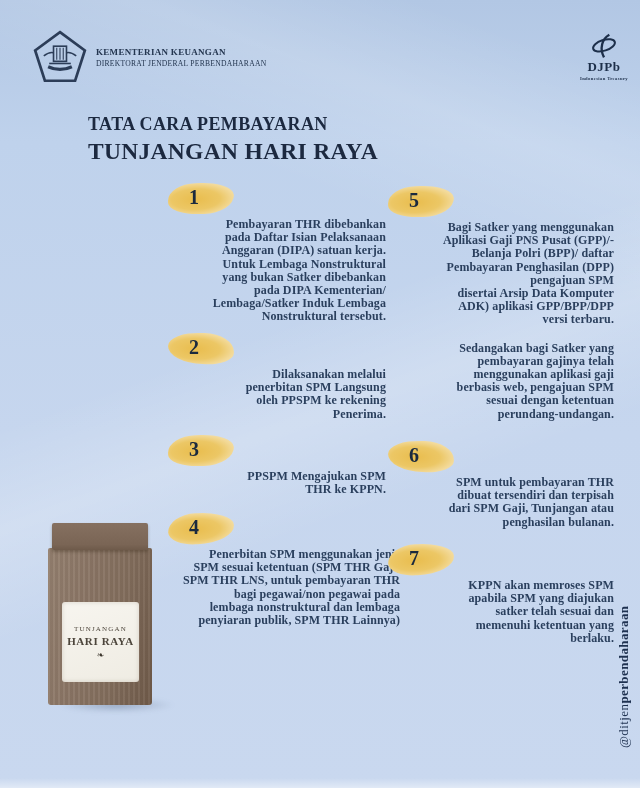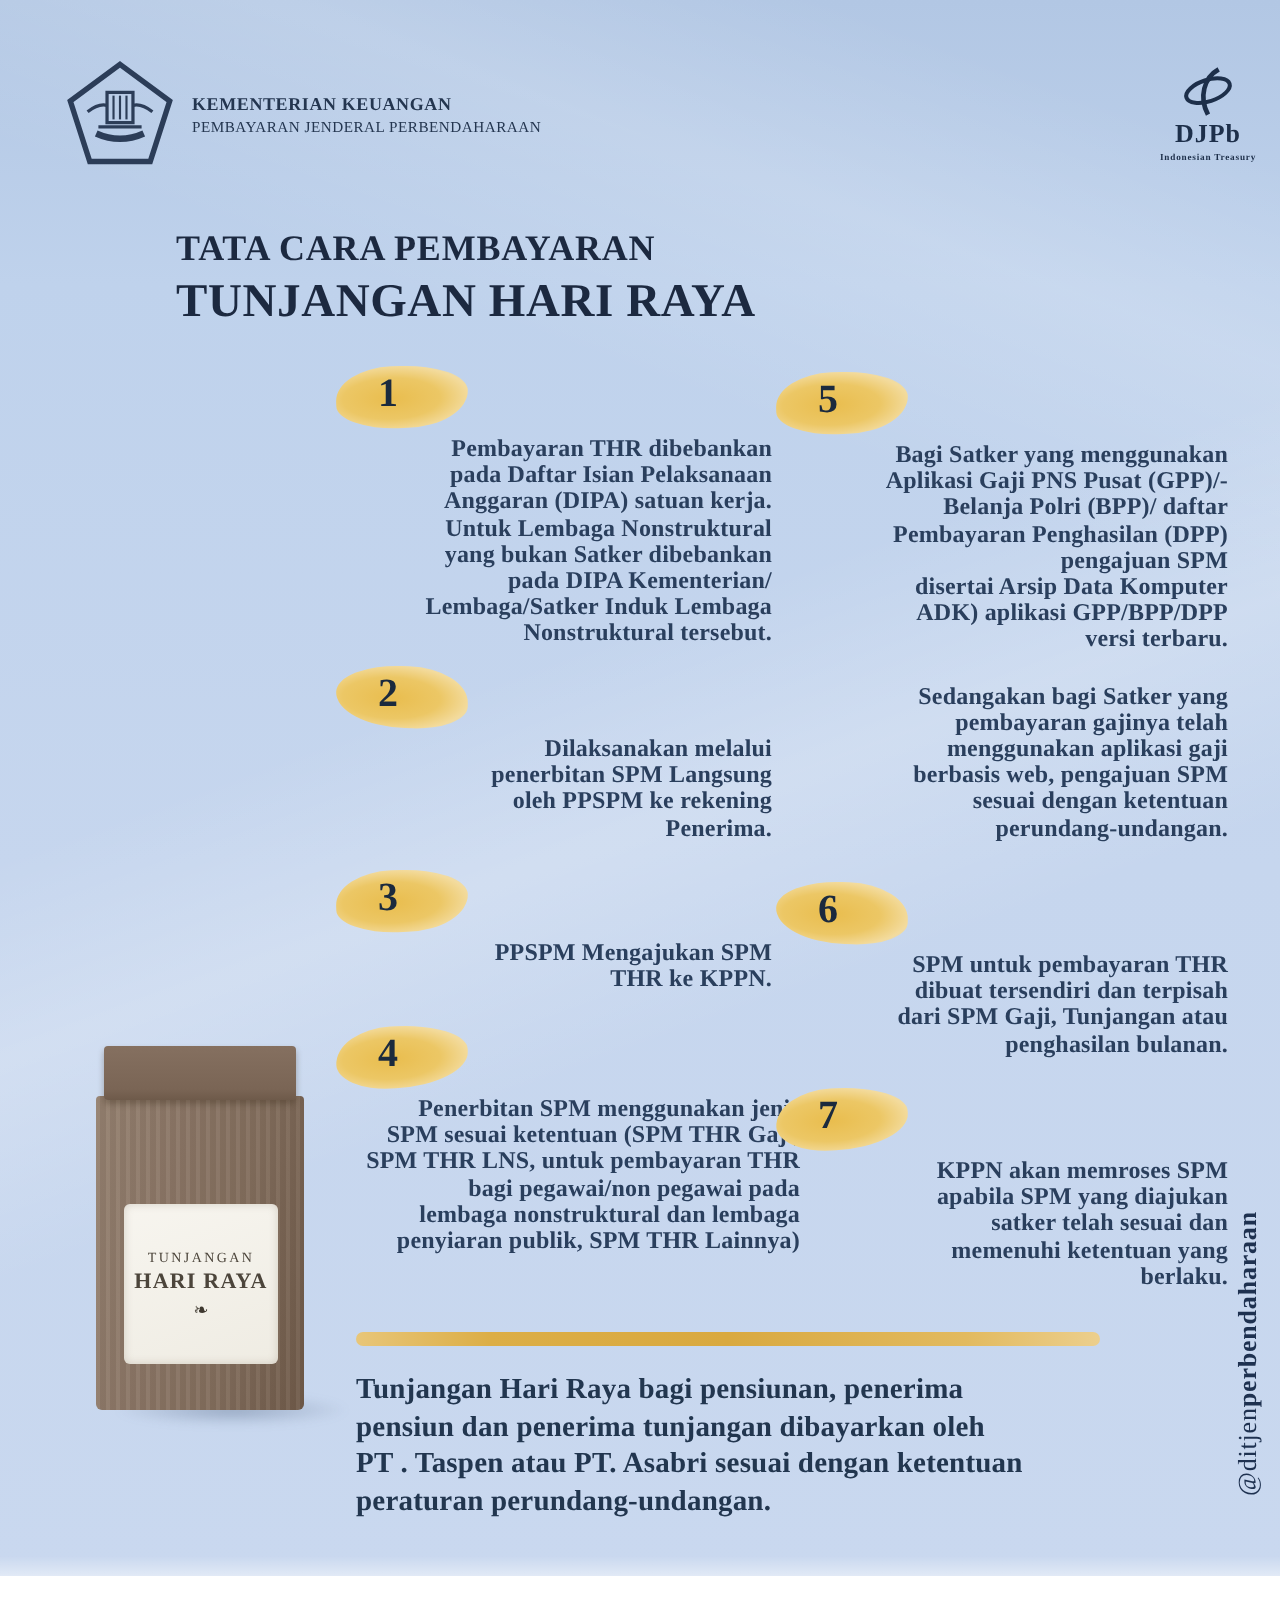--- a/index.html
+++ b/index.html
@@ -104,21 +104,21 @@
       <line x1="44" y1="33" x2="44" y2="55" stroke="#2c3d58" stroke-width="2"></line>
       <line x1="50" y1="33" x2="50" y2="55" stroke="#2c3d58" stroke-width="2"></line>
       <line x1="56" y1="33" x2="56" y2="55" stroke="#2c3d58" stroke-width="2"></line>
       <path d="M20,48 Q30,40 38,42" fill="none" stroke="#2c3d58" stroke-width="3"></path>
       <path d="M80,48 Q70,40 62,42" fill="none" stroke="#2c3d58" stroke-width="3"></path>
       <line x1="30" y1="62" x2="70" y2="62" stroke="#2c3d58" stroke-width="3"></line>
       <path d="M28,68 Q50,78 72,68" fill="none" stroke="#2c3d58" stroke-width="6"></path>
     </svg>
     <div class="brand-text">
       <div class="brand-l1">KEMENTERIAN KEUANGAN</div>
-      <div class="brand-l2">PEMBAYARAN JENDERAL PERBENDAHARAAN</div>
+      <div class="brand-l2">DIREKTORAT JENDERAL PERBENDAHARAAN</div>
     </div>
   </div>
 
   <div class="brand-right">
     <svg viewBox="0 0 60 40">
       <ellipse cx="30" cy="19" rx="17" ry="8" fill="none" stroke="#1d2f4a" stroke-width="3" transform="rotate(-18 30 19)"></ellipse>
       <path d="M38,3 C27,9 23,24 30,37" stroke="#1d2f4a" stroke-width="3.5" fill="none"></path>
     </svg>
     <div class="djpb-name">DJPb</div>
     <div class="djpb-sub">Indonesian Treasury</div>
@@ -225,24 +225,17 @@
     <div class="bag-shadow"></div>
     <div class="bag-body"></div>
     <div class="bag-flap"></div>
     <div class="bag-label">
       <div class="label-l1">TUNJANGAN</div>
       <div class="label-l2">HARI RAYA</div>
       <div class="label-orn">❧</div>
     </div>
   </div>
 
-  <div class="footer">
-    <div class="footer-line"></div>
-    <p class="footer-note">Tunjangan Hari Raya bagi pensiunan, penerima
-pensiun dan penerima tunjangan dibayarkan oleh
-PT . Taspen atau PT. Asabri sesuai dengan ketentuan
-peraturan perundang-undangan.</p>
-  </div>
 
   <div class="social"><span>@ditjen</span><b>perbendaharaan</b></div>
 
   <div class="edge-bottom"></div>
 </div>
 
 </body></html>

